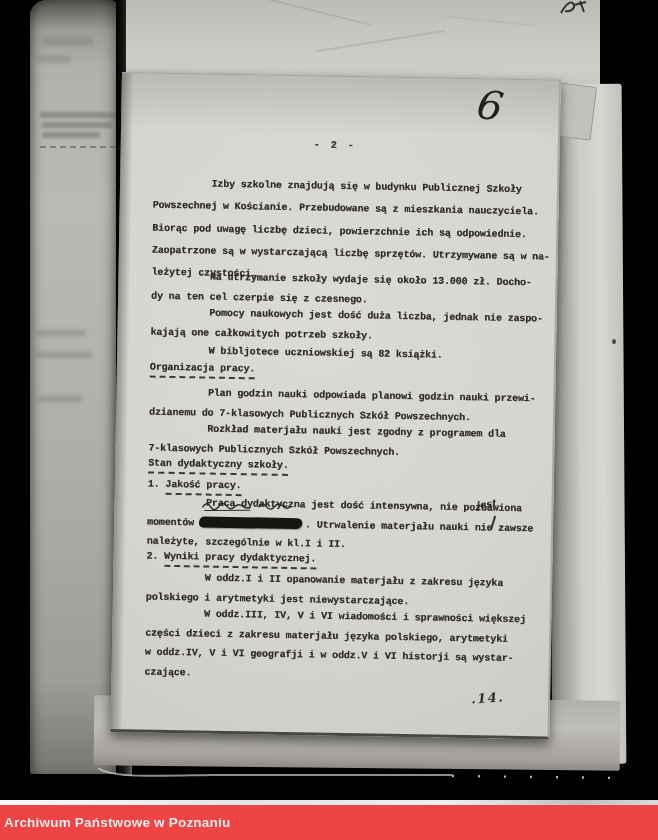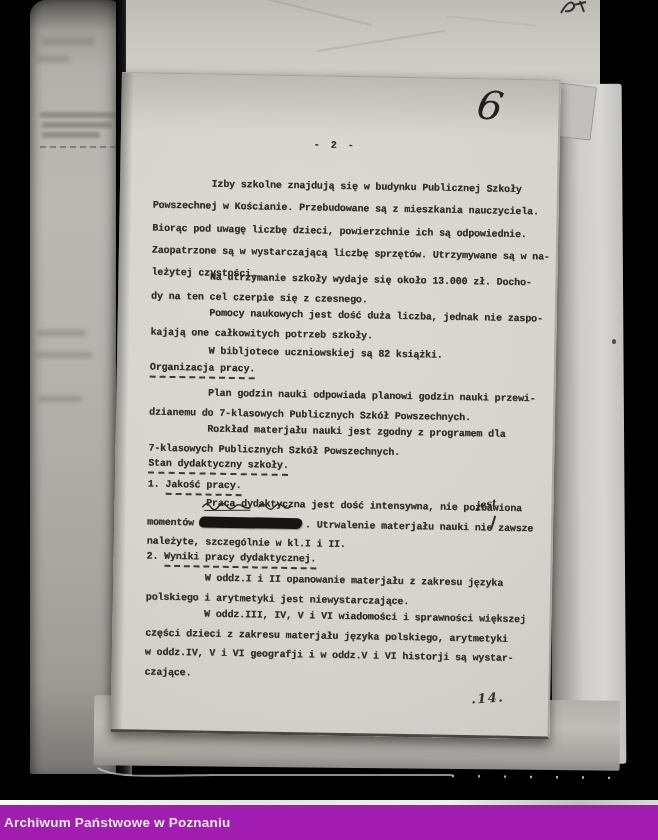--- a/index.html
+++ b/index.html
@@ -77,21 +77,21 @@
     box-shadow:1px 1px 1px rgba(60,56,50,.4);}
   .scribble{left:86px;top:423px;}
   .corner-mark{left:558px;top:0;}
 
   
   .scratch{left:92px;top:762px;}
 
   
   .divider{left:0;top:800px;width:658px;height:5px;
     background:linear-gradient(90deg,#fbfbf9,#e4e4e2 38%,#efefed 68%,#c0c0be 88%,#dadad8);}
-  .footer-bar{left:0;top:805px;width:658px;height:35px;background:#a21caf;}
+  .footer-bar{left:0;top:805px;width:658px;height:35px;background:#ef4444;}
   .footer-label{position:absolute;left:4px;top:0;height:35px;line-height:35px;
     font-size:13.5px;font-weight:700;color:#eaeaea;letter-spacing:.2px;}
 </style>
 </head>
 <body>
 
 <div class="viewport">
 
   <div class="abs left-strip">
     <div class="smudge" style="left:12px;top:38px;width:52px;height:7px"></div>

